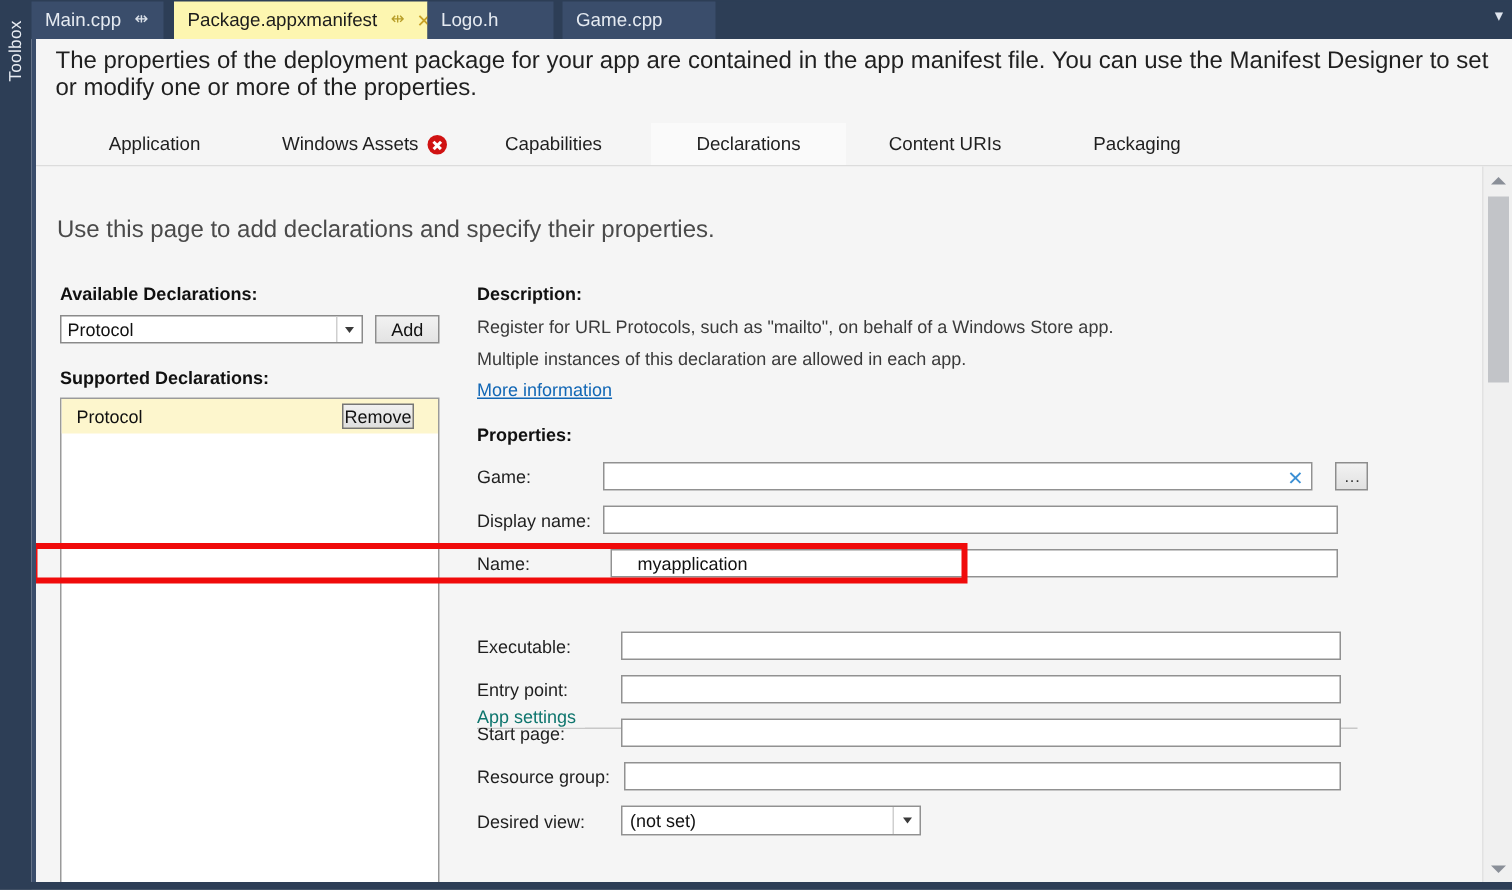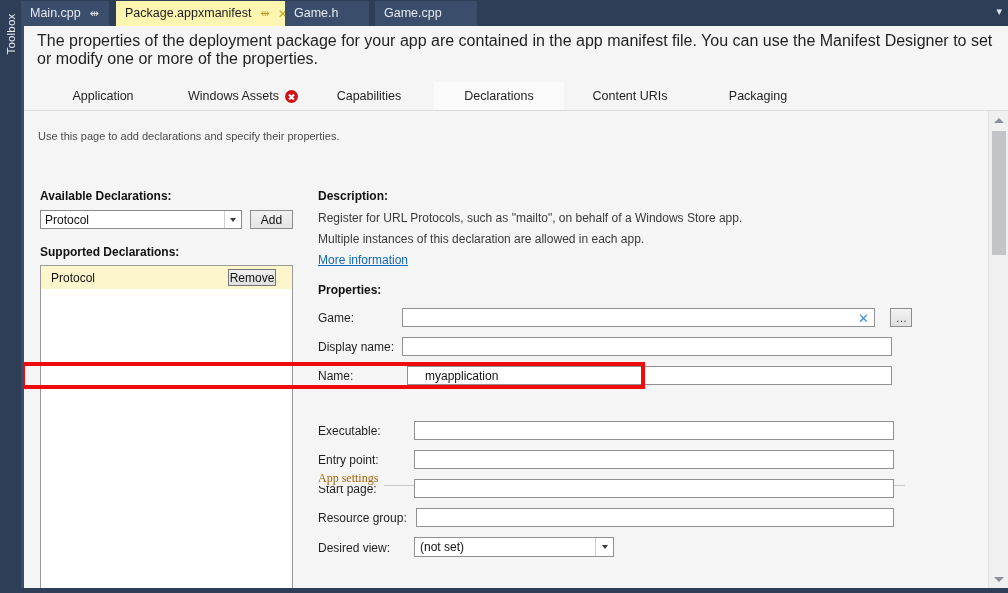--- a/index.html
+++ b/index.html
@@ -172,22 +172,22 @@
   .content {
     position: absolute;
     left: 0; top: 85px;
     width: 964px; height: 477px;
     background: #f5f5f5;
     overflow: hidden;
   }
 
   .page-subtitle {
     position: absolute;
-    left: 14px; top: 19px;
-    font-size: 11px;
+    left: 14px; top: 34px;
+    font-size: 16px;
     color: #4a4a4a;
   }
 
   
   .lbl-bold {
     position: absolute;
     font-size: 12px;
     font-weight: bold;
     color: #111;
   }
@@ -314,25 +314,24 @@
     display: flex; align-items: center; justify-content: flex-end;
     padding-right: 4px;
     letter-spacing: 0.5px;
   }
 
   
   .group-title {
     position: absolute;
     left: 294px; top: 360px;
     font-size: 12px;
-    color: #a16207;
+    color: #0f766e;
     background: #f5f5f5;
     padding-right: 6px;
     z-index: 2;
-    font-family: Liberation Serif, serif;
   }
   .group-rule {
     position: absolute;
     left: 294px; top: 374px;
     width: 587px; height: 1px;
     background: #c8c8c8;
   }
 
   .select {
     position: absolute;
@@ -416,21 +415,21 @@
       <span class="pin">⇹</span>
     </div>
 
     <div class="tab active" id="tab1">
       <span class="label">Package.appxmanifest</span>
       <span class="pin">⇹</span>
       <span class="close">✕</span>
     </div>
 
     <div class="tab inactive" id="tab2">
-      <span class="label">Game.h</span>
+      <span class="label">Logo.h</span>
     </div>
 
     <div class="tab inactive" id="tab3">
       <span class="label">Game.cpp</span>
     </div>
 
     <div class="tab-chevron">▾</div>
   </div>
 
   <div class="designer">

